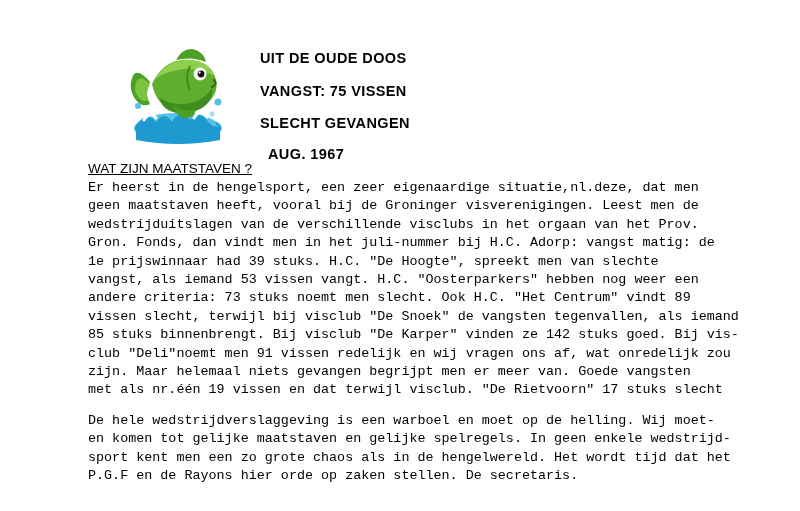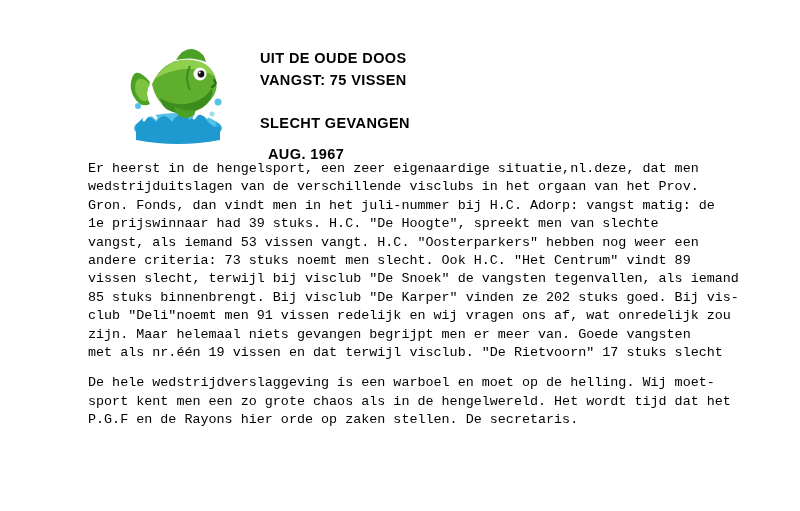--- a/index.html
+++ b/index.html
@@ -48,21 +48,21 @@
 
   .header-line {
     font-family: "Liberation Sans", sans-serif;
     font-size: 14.5px;
     font-weight: 700;
     color: #000000;
     letter-spacing: 0.4px;
     white-space: nowrap;
   }
   .header-line.l1 { position: absolute; left: 30px;  top: 14px; }
-  .header-line.l2 { position: absolute; left: 30px;  top: 36px; }
+  .header-line.l2 { position: absolute; left: 30px;  top: 47px; }
   .header-line.l3 { position: absolute; left: 30px;  top: 79px; }
   .header-line.l4 { position: absolute; left: 38px;  top: 110px; }
 
   
   .article {
     position: absolute;
     left: 88px;
     top: 160px;
     width: 625px;
   }
@@ -138,35 +138,38 @@
 
     <div class="header-lines">
       <div class="header-line l1">UIT DE OUDE DOOS</div>
       <div class="header-line l2">VANGST: 75 VISSEN</div>
       <div class="header-line l3">SLECHT GEVANGEN</div>
       <div class="header-line l4">AUG.  1967</div>
     </div>
   </div>
 
   <div class="article">
+    <div class="article-title">WAT ZIJN MAATSTAVEN ?</div>
 
     <p class="para">
       <span class="line">Er heerst in de hengelsport, een zeer eigenaardige situatie,nl.deze, dat men</span>
+      <span class="line">geen maatstaven heeft, vooral bij de Groninger visverenigingen. Leest men de</span>
       <span class="line">wedstrijduitslagen van de verschillende visclubs in het orgaan van het Prov.</span>
       <span class="line">Gron. Fonds, dan vindt men in het juli-nummer bij H.C. Adorp: vangst matig: de</span>
       <span class="line">1e prijswinnaar had 39 stuks. H.C. "De Hoogte", spreekt men van slechte</span>
       <span class="line">vangst, als iemand 53 vissen vangt. H.C. "Oosterparkers" hebben nog weer een</span>
       <span class="line">andere  criteria: 73  stuks noemt men slecht. Ook H.C. "Het Centrum" vindt 89</span>
       <span class="line">vissen slecht, terwijl bij visclub "De Snoek" de vangsten tegenvallen, als iemand</span>
-      <span class="line">85 stuks binnenbrengt. Bij visclub "De Karper" vinden ze 202 stuks goed. Bij vis-</span>
+      <span class="line">85 stuks binnenbrengt. Bij visclub "De Karper" vinden ze 142 stuks goed. Bij vis-</span>
       <span class="line">club "Deli"noemt men 91 vissen redelijk en wij vragen ons af, wat onredelijk zou</span>
       <span class="line">zijn. Maar helemaal niets gevangen begrijpt men er meer van. Goede vangsten</span>
       <span class="line">met als nr.één 19 vissen en dat terwijl visclub. "De Rietvoorn" 17 stuks slecht</span>
     </p>
 
     <p class="para">
       <span class="line">De hele wedstrijdverslaggeving is een warboel en moet op de helling. Wij moet-</span>
+      <span class="line">en komen tot gelijke maatstaven en gelijke spelregels. In geen enkele wedstrijd-</span>
       <span class="line">sport kent men een zo grote chaos als in de hengelwereld. Het wordt tijd dat het</span>
       <span class="line">P.G.F en de Rayons hier orde op zaken stellen.  De secretaris.</span>
     </p>
   </div>
 
 </div>
 
 </body></html>

